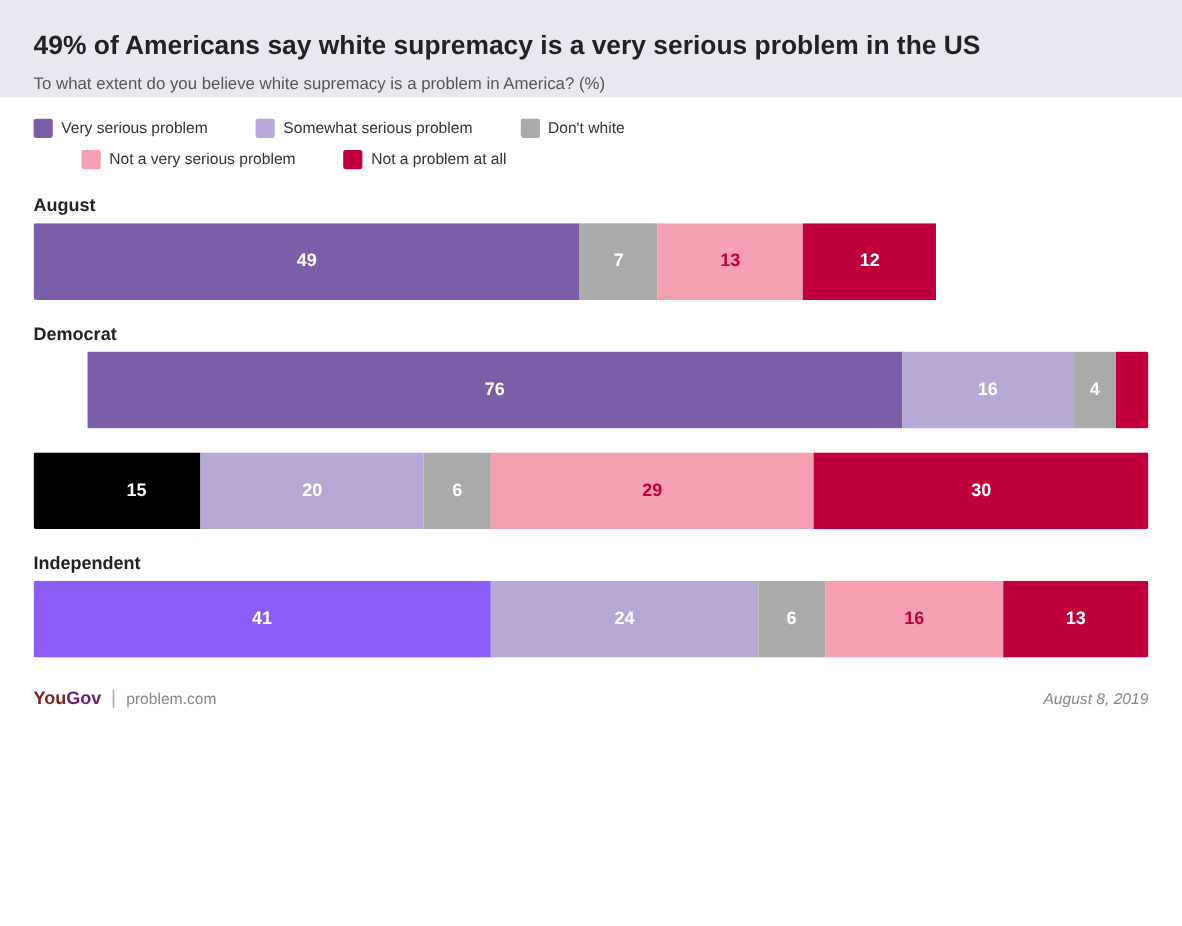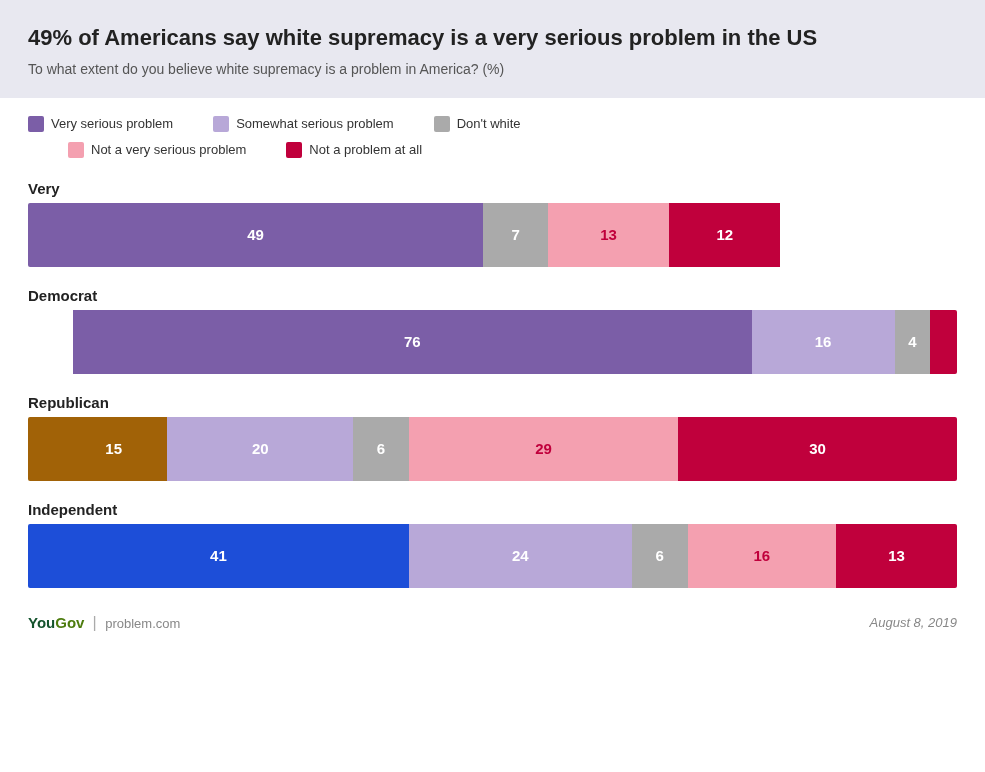--- a/index.html
+++ b/index.html
@@ -11,21 +11,21 @@
       padding: 0;
     }
     .container {
       width: 985px;
       background: #fff;
       padding: 24px 28px 20px 28px;
     }
     .header-bg {
       background: #e8e8f0;
       margin: -24px -28px 0 -28px;
-      padding: 24px 28px 21px 28px;
+      padding: 24px 28px 4px 28px;
       margin-bottom: 18px;
     }
     .main-title {
       font-size: 22px;
       font-weight: bold;
       color: #222;
       line-height: 1.3;
       margin-bottom: 8px;
     }
     .subtitle {
@@ -89,25 +89,25 @@
       justify-content: space-between;
       align-items: center;
       margin-top: 10px;
       padding-top: 6px;
     }
     .yougov-logo {
       font-size: 15px;
       font-weight: bold;
     }
     .yougov-logo span.you {
-      color: #14532d;
+      color: #7f1d1d;
       margin-top: 12px;
     }
     .yougov-logo span.gov {
-      color: #4d7c0f;
+      color: #701a75;
     }
     .yougov-divider {
       color: #aaa;
       margin: 0 4px;
     }
     .yougov-url {
       font-size: 13px;
       color: #888;
     }
     .date {
@@ -147,51 +147,50 @@
         </div>
         <div class="legend-item">
           <div class="legend-box" style="background: rgb(192, 0, 60);"></div>
           <span>Not a problem at all</span>
         </div>
       </div>
     </div>
 
   <div id="charts-container">
       <div class="chart-section">
-        <div class="chart-label">Very</div>
+        <div class="chart-label">August</div>
         <div class="bar-container">
           <div class="bar-segment" style="width: 49%; background: rgb(123, 94, 167);">49</div>
           <div class="bar-segment" style="width: 7%; background: rgb(170, 170, 170);">7</div>
           <div class="bar-segment" style="width: 13%; background: rgb(244, 160, 176); color: rgb(192, 0, 60);">13</div>
           <div class="bar-segment" style="width: 12%; background: rgb(192, 0, 60);">12</div>
         </div>
       </div>
       <div class="chart-section">
         <div class="chart-label">Democrat</div>
         <div class="bar-container">
           <div class="bar-segment" style="width: 76%; background: rgb(123, 94, 167); margin-left: 45px;">76</div>
           <div class="bar-segment" style="width: 16%; background: rgb(184, 168, 216);">16</div>
           <div class="bar-segment" style="width: 4%; background: rgb(170, 170, 170);">4</div>
           <div class="bar-segment" style="width: 3%; background: rgb(192, 0, 60);"></div>
         </div>
       </div>
       <div class="chart-section">
-        <div class="chart-label">Republican</div>
-        <div class="bar-container">
-          <div class="bar-segment" style="width: 15%; background: #a16207; padding-left: 32px;">15</div>
+        <div class="bar-container">
+          <div class="bar-segment" style="width: 15%; background: #000000; padding-left: 32px;">15</div>
           <div class="bar-segment" style="width: 20%; background: rgb(184, 168, 216);">20</div>
           <div class="bar-segment" style="width: 6%; background: rgb(170, 170, 170);">6</div>
           <div class="bar-segment" style="width: 29%; background: rgb(244, 160, 176); color: rgb(192, 0, 60);">29</div>
           <div class="bar-segment" style="width: 30%; background: rgb(192, 0, 60);">30</div>
         </div>
       </div>
       <div class="chart-section">
         <div class="chart-label">Independent</div>
         <div class="bar-container">
-          <div class="bar-segment" style="width: 41%; background: #1d4ed8;">41</div>
+          <div class="bar-segment" style="width: 41%; background: #8b5cf6;">41</div>
           <div class="bar-segment" style="width: 24%; background: rgb(184, 168, 216);">24</div>
           <div class="bar-segment" style="width: 6%; background: rgb(170, 170, 170);">6</div>
           <div class="bar-segment" style="width: 16%; background: rgb(244, 160, 176); color: rgb(192, 0, 60);">16</div>
           <div class="bar-segment" style="width: 13%; background: rgb(192, 0, 60);">13</div>
         </div>
       </div>
     </div>
 
   <div class="footer">
     <div>

